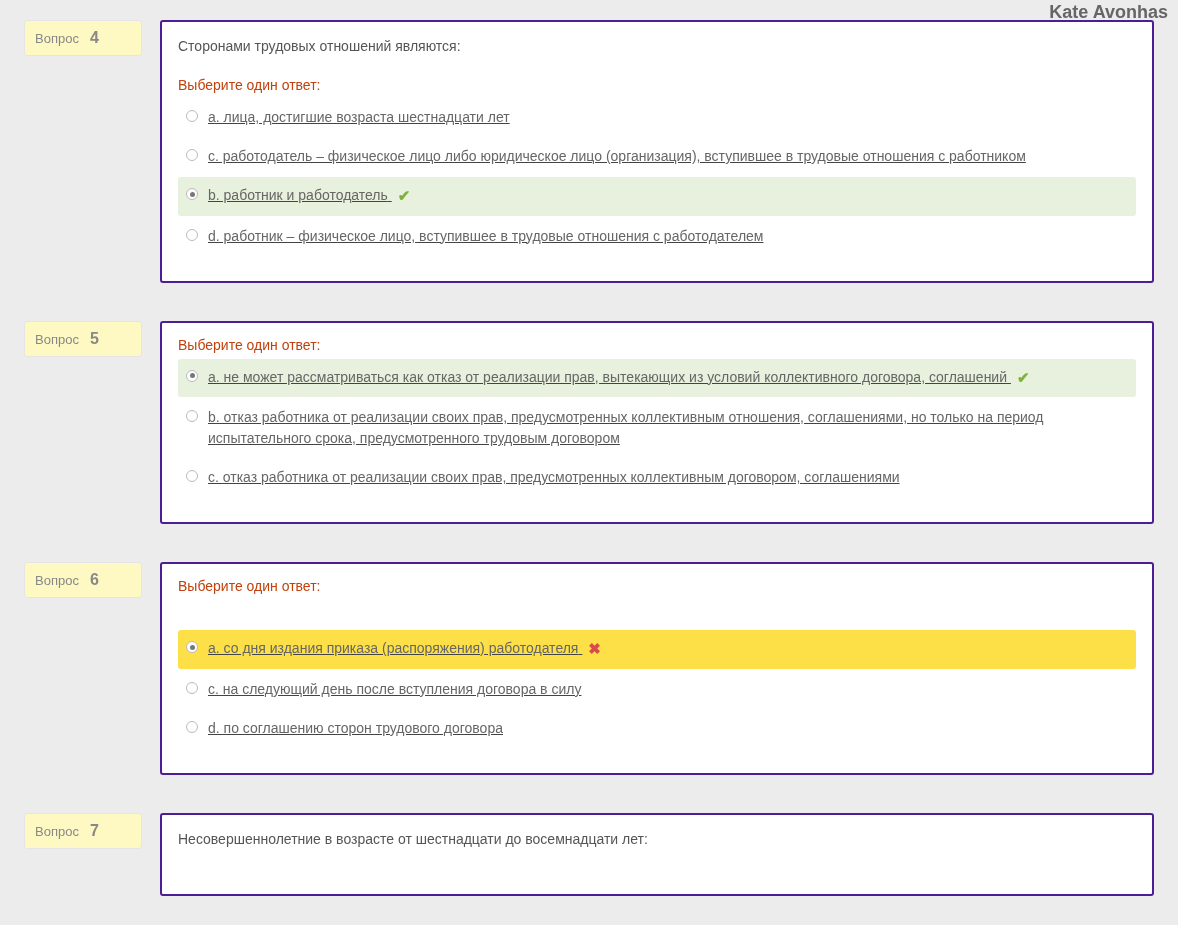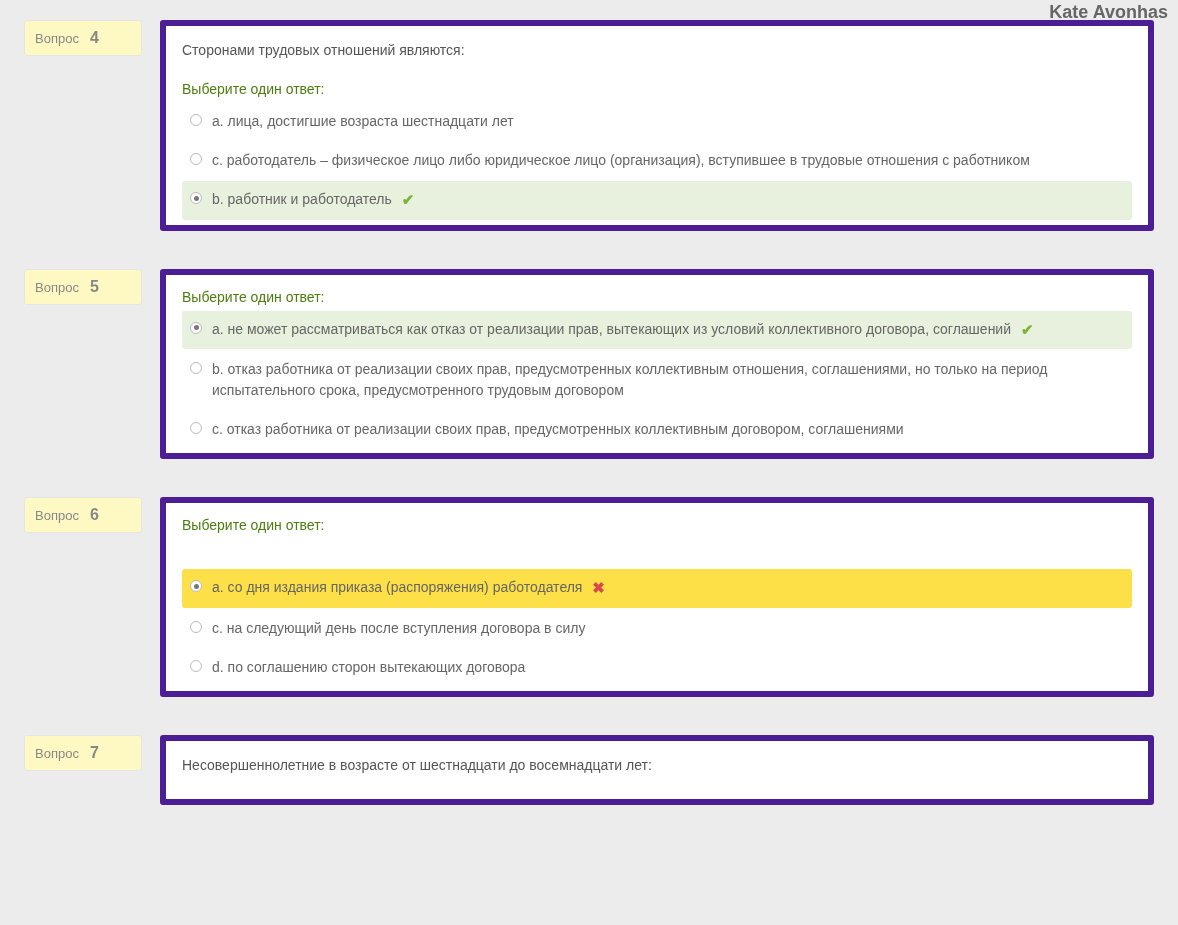--- a/index.html
+++ b/index.html
@@ -41,41 +41,42 @@
   }
   .q-badge .num {
     font-weight: bold;
     font-size: 16px;
     color: #888;
   }
   .q-card {
     flex: 1;
     margin-left: 18px;
     background: #fff;
-    border: 6px solid #4c1d95;
+    border: 2px solid #4c1d95;
     border-radius: 3px;
-    padding: 14px 16px 3px 16px;
+    padding: 14px 16px 24px 16px;
   }
   .q-text {
     color: #555;
     margin-bottom: 20px;
     line-height: 1.5;
   }
   .q-instruction {
-    color: #4d7c0f;
+    color: #c2410c;
     margin-bottom: 6px;
   }
   .answers { }
   .answer {
     display: flex;
     align-items: flex-start;
     padding: 8px 8px;
     border-radius: 3px;
     margin-bottom: 2px;
     line-height: 1.5;
+    text-decoration: underline;
   }
   .answer.correct {
     background: #e8f1de;
   }
   .answer.incorrect {
     background: #fde047;
     margin-top: 36px;
   }
   .radio {
     width: 12px;
@@ -132,20 +133,24 @@
             <span class="answer-text"><span>a. лица, достигшие возраста шестнадцати лет</span></span>
           </div>
           <div class="answer">
             <span class="radio"></span>
             <span class="answer-text"><span>c. работодатель – физическое лицо либо юридическое лицо (организация), вступившее в трудовые отношения с работником</span></span>
           </div>
           <div class="answer correct">
             <span class="radio selected"></span>
             <span class="answer-text"><span>b. работник и работодатель</span> <span class="mark correct">✔</span></span>
           </div>
+          <div class="answer">
+            <span class="radio"></span>
+            <span class="answer-text"><span>d. работник – физическое лицо, вступившее в трудовые отношения с работодателем</span></span>
+          </div>
         </div>
       </div>
     </div>
     <div class="question-row">
       <div class="q-badge">
         <span>Вопрос</span>
         <span class="num">5</span>
       </div>
       <div class="q-card">
         <div class="q-instruction">Выберите один ответ:</div>
@@ -176,21 +181,21 @@
           <div class="answer incorrect">
             <span class="radio selected"></span>
             <span class="answer-text"><span>a. со дня издания приказа (распоряжения) работодателя</span> <span class="mark incorrect">✖</span></span>
           </div>
           <div class="answer">
             <span class="radio"></span>
             <span class="answer-text"><span>c. на следующий день после вступления договора в силу</span></span>
           </div>
           <div class="answer">
             <span class="radio"></span>
-            <span class="answer-text"><span>d. по соглашению сторон вытекающих договора</span></span>
+            <span class="answer-text"><span>d. по соглашению сторон трудового договора</span></span>
           </div>
         </div>
       </div>
     </div>
     <div class="question-row">
       <div class="q-badge">
         <span>Вопрос</span>
         <span class="num">7</span>
       </div>
       <div class="q-card">

